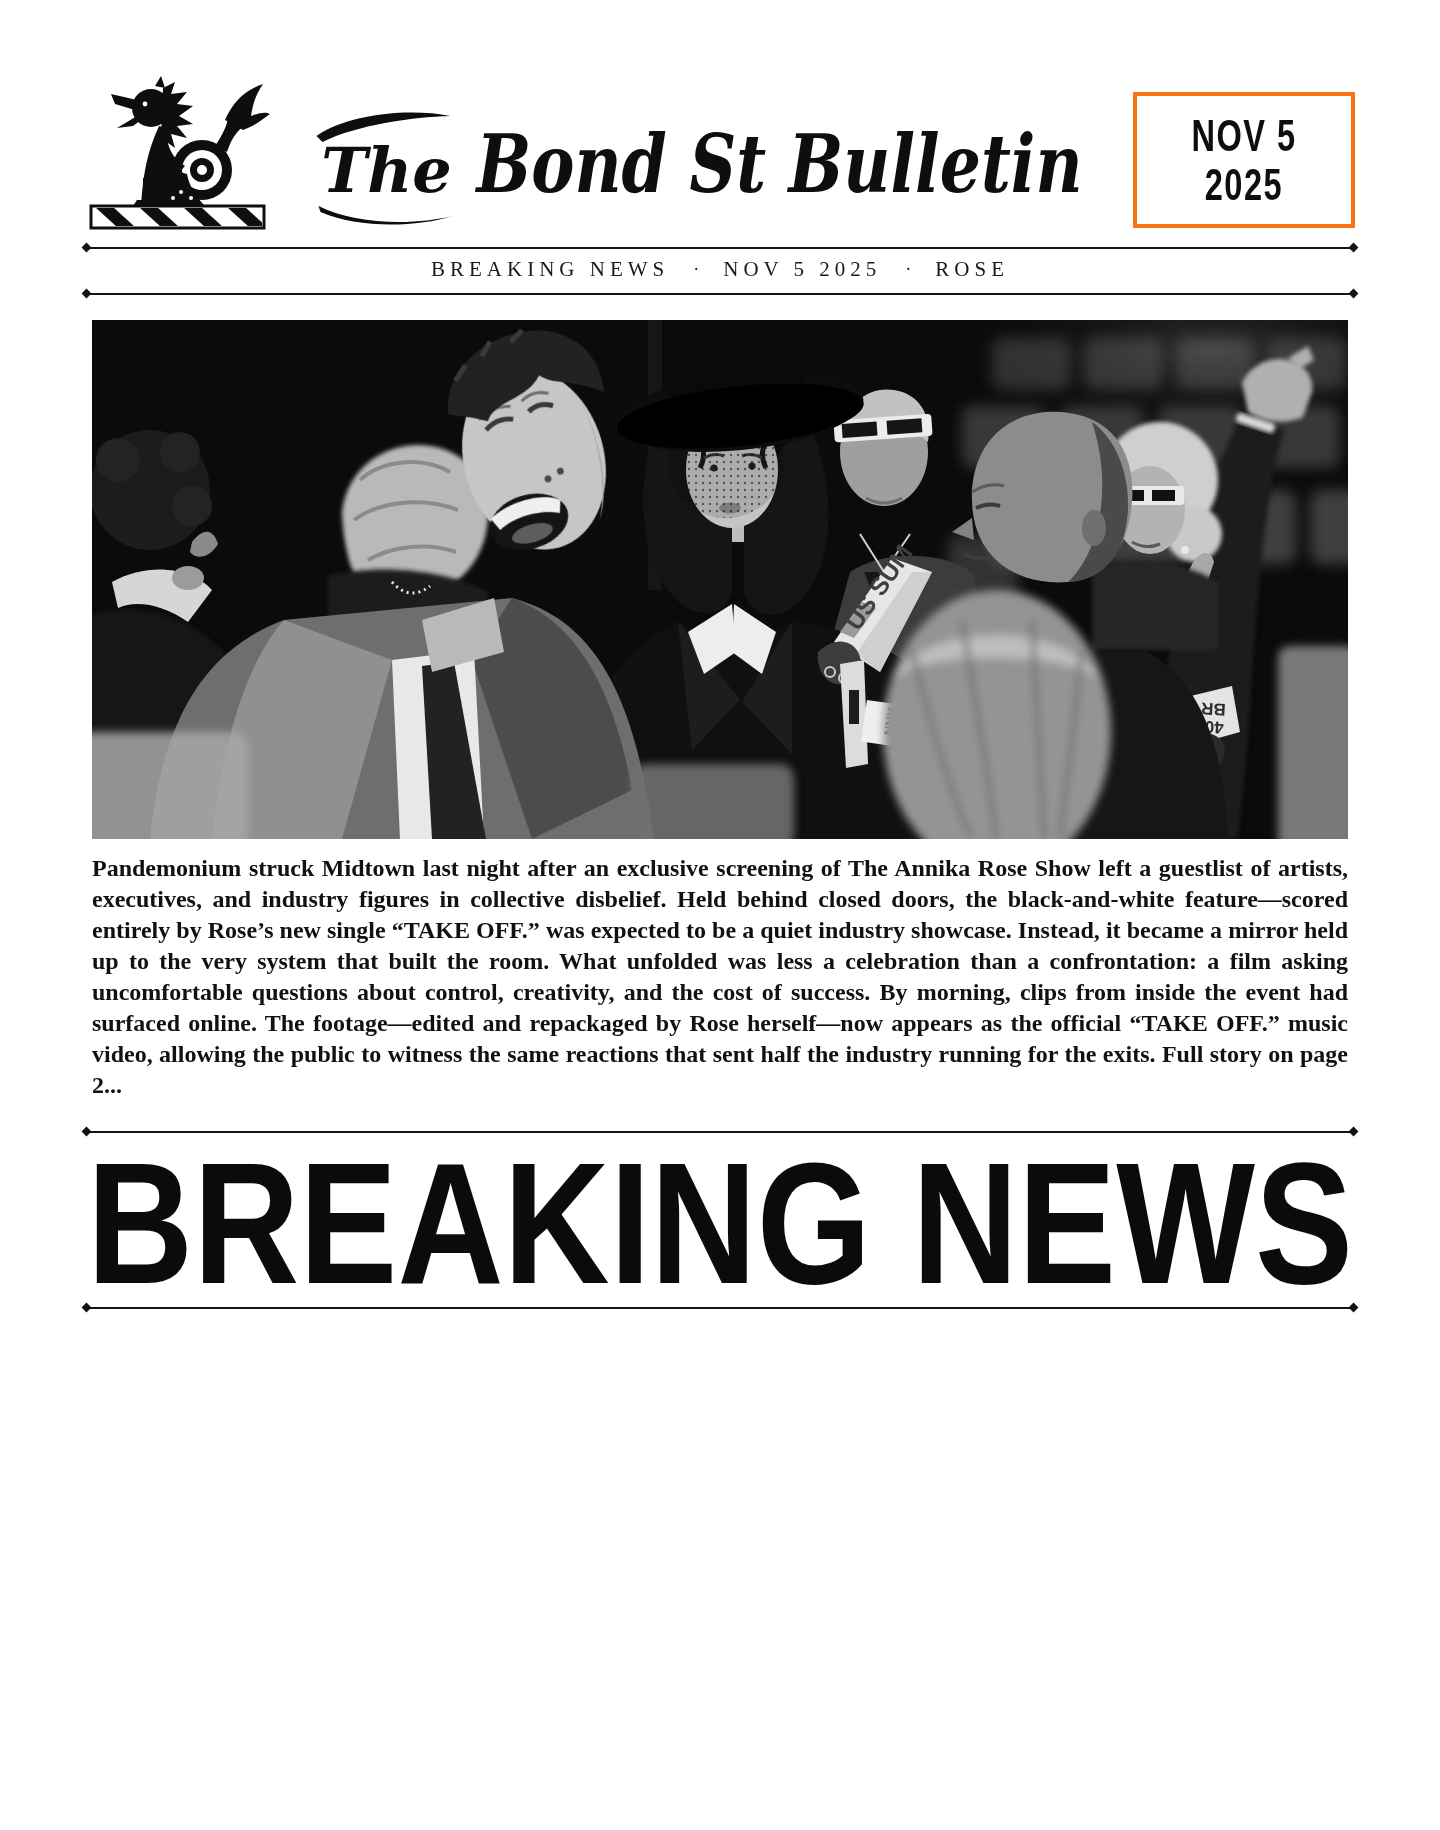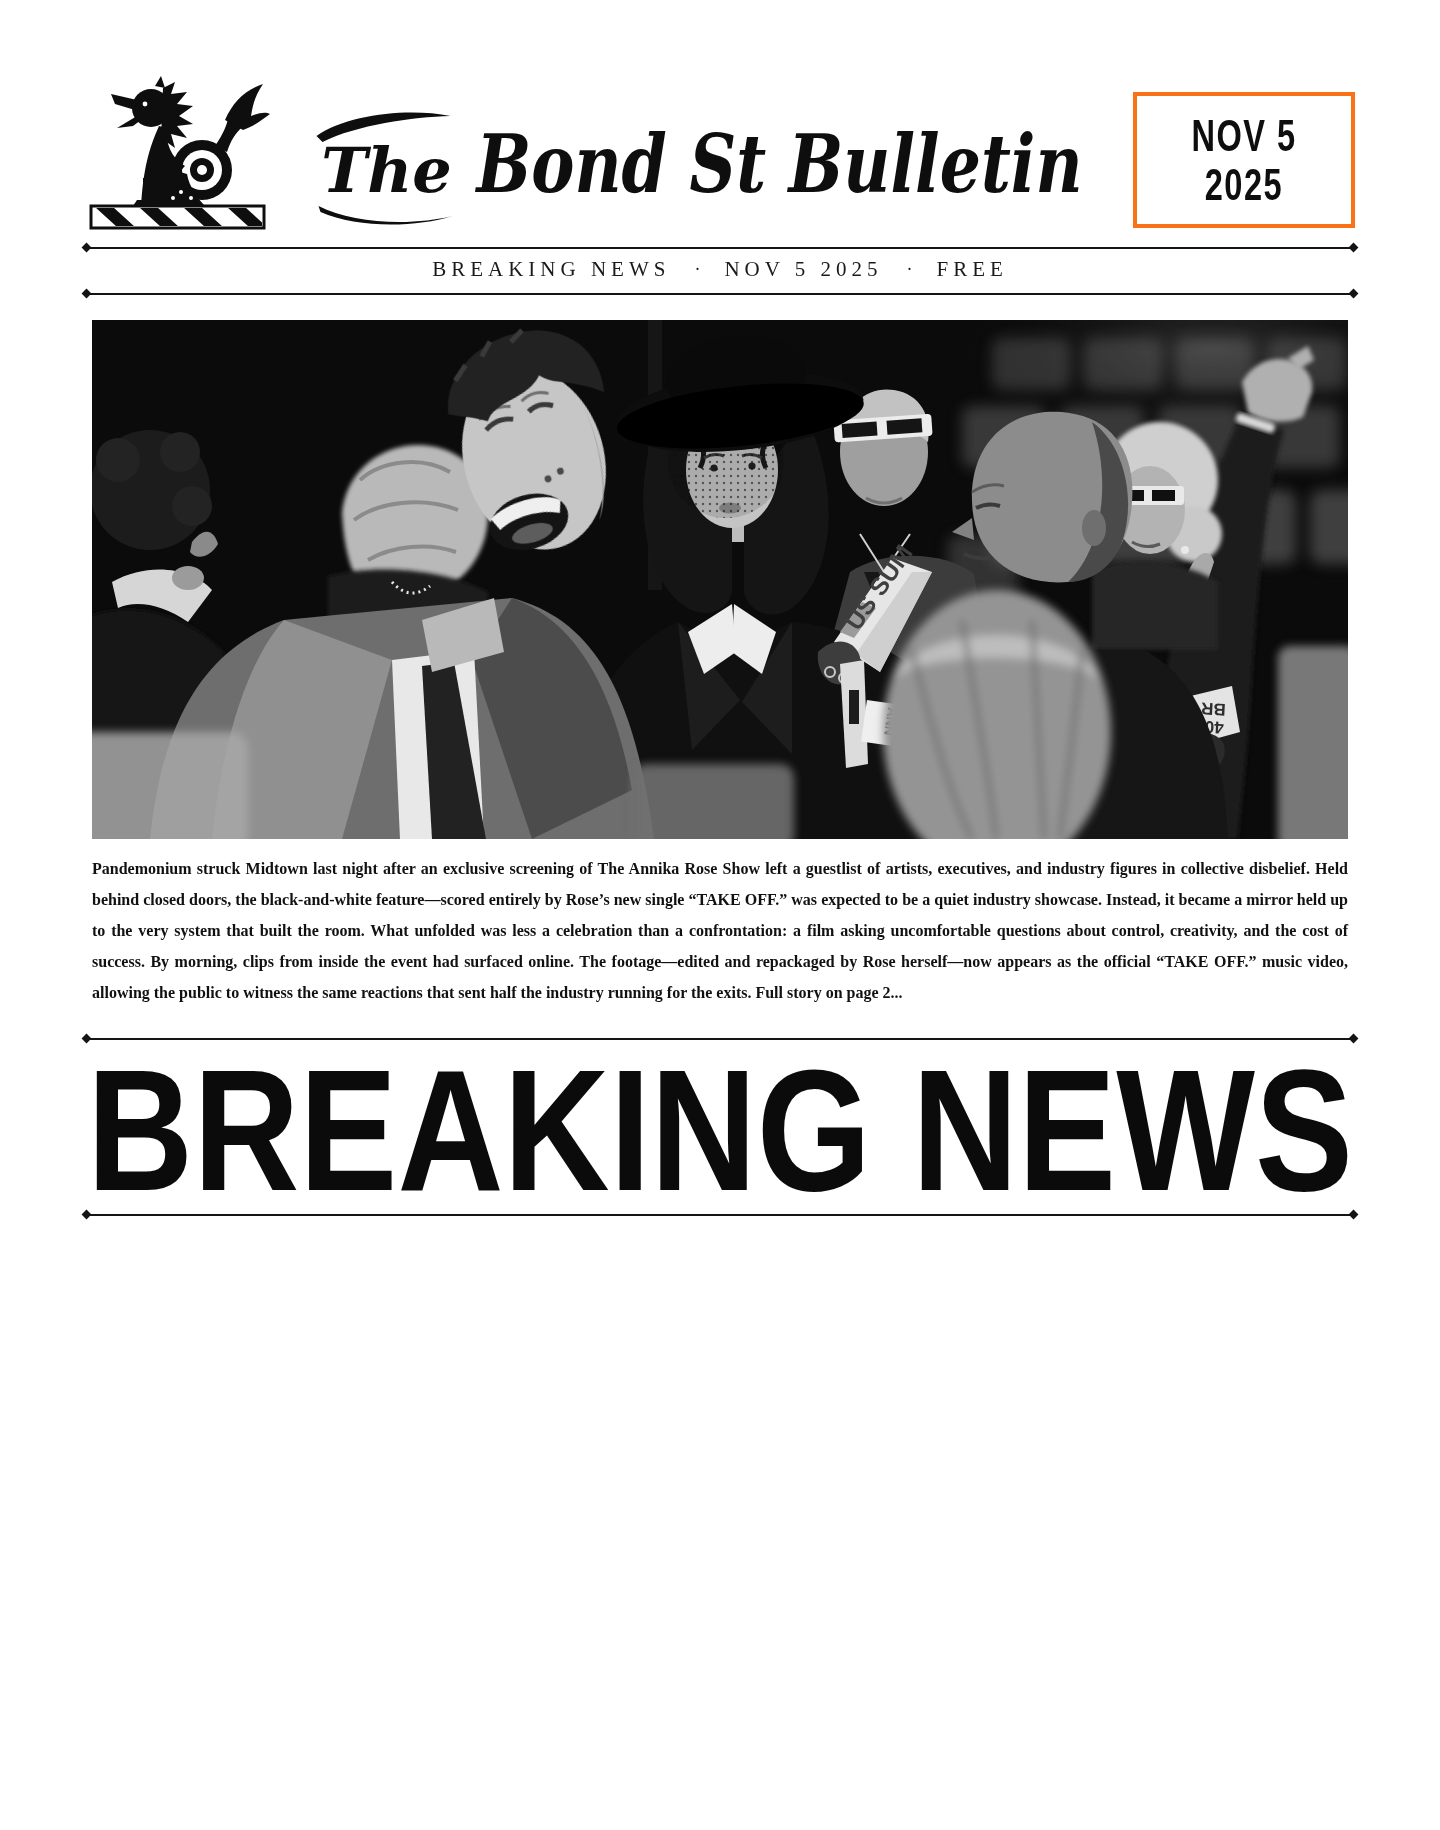--- a/index.html
+++ b/index.html
@@ -35,21 +35,21 @@
   .headline{margin-top:36px;}
   .headline svg{display:block;width:1280px;height:155px;margin:0 auto;}
   .headline text{font-family:"Liberation Sans",sans-serif;font-weight:bold;fill:#0c0c0c;white-space:pre;}
 
   
   .photoWrap{margin:25px 92px 0 92px;width:1256px;height:519px;}
   .photoWrap svg{display:block;width:1256px;height:519px;}
 
   
   .article{margin:14px 92px 0 92px;}
-  .article p{margin:0;font-family:"Liberation Serif",serif;font-weight:bold;font-size:16px;
+  .article p{margin:0;font-family:"Liberation Serif",serif;font-weight:bold;font-size:24px;
              line-height:31px;text-align:justify;color:#111;}
 
   
   .banner{margin-top:24px;}
   .banner svg{display:block;width:1270px;height:130px;margin:0 auto;}
   .banner text{font-family:"Liberation Sans",sans-serif;font-weight:bold;fill:#0b0b0b;}
 </style>
 </head>
 <body>
 
@@ -105,21 +105,21 @@
       <span>2025</span>
     </div>
   </div>
 
   <div class="rule rule-top"></div>
   <div class="tagline">
     <span>BREAKING NEWS</span>
     <span class="dot">·</span>
     <span>NOV 5 2025</span>
     <span class="dot">·</span>
-    <span>FREE</span>
+    <span>ROSE</span>
   </div>
   <div class="rule rule-under-tag"></div>
 
 
   <div class="photoWrap">
   <svg viewBox="0 0 1256 519" preserveAspectRatio="none" role="img" aria-label="Black-and-white photo of a stunned theater audience: a man in a suit screams, Annika Rose sits calm in a veiled wide-brim hat, onlookers wear 3D glasses, a newspaper is held up, an arm is raised at back right.">
     <defs>
       <filter id="b2" x="-20%" y="-20%" width="140%" height="140%">
             <feGaussianBlur stdDeviation="2"></feGaussianBlur>
           </filter>

